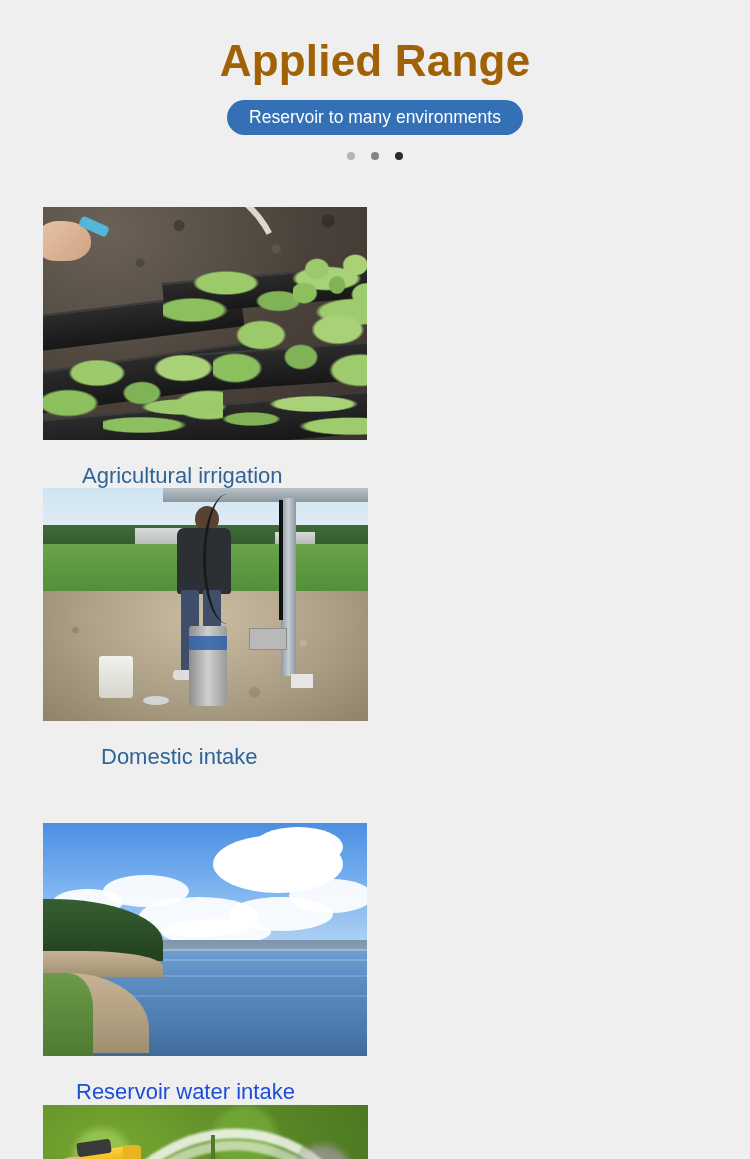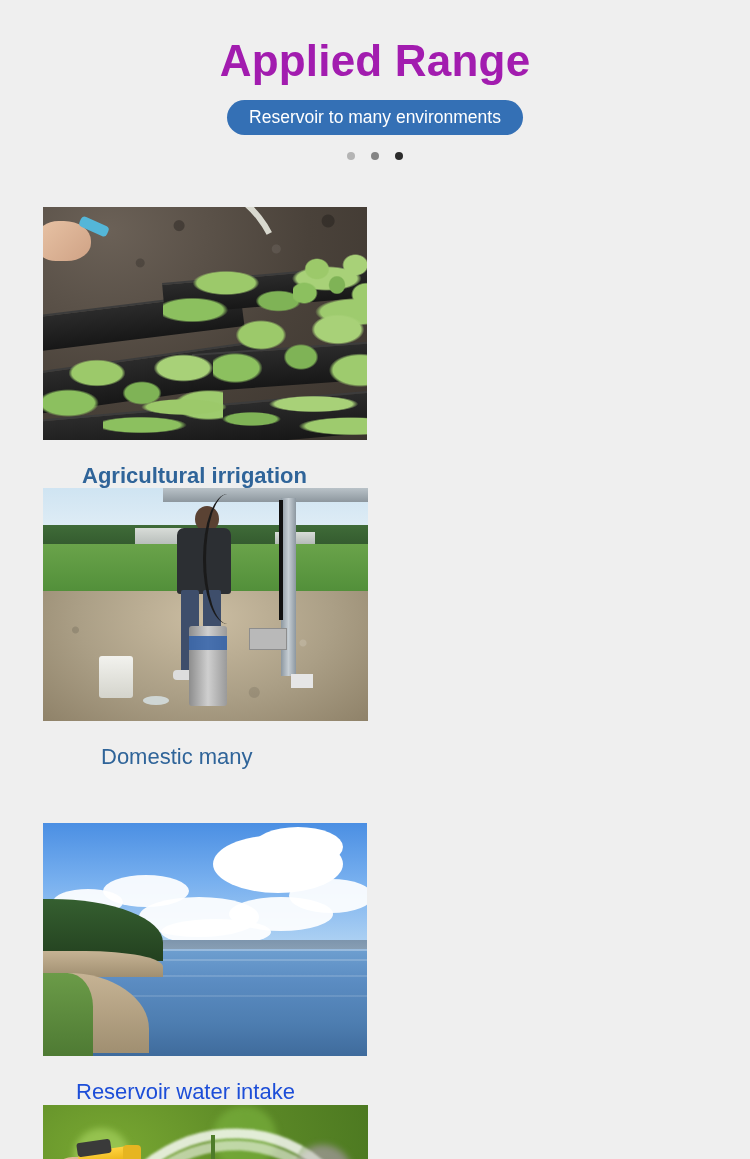--- a/index.html
+++ b/index.html
@@ -82,21 +82,21 @@
     background: #cfd4d8;
   }
   .cell.r2 .photo { height: 233px; }
   .cell-label {
     font-size: 22px;
     color: #2f6499;
     padding: 24px 0 0 0;
     line-height: 1.1;
     white-space: nowrap;
   }
-  .label-ind-1 { padding-left: 39px; font-weight: bold; }
+  .label-ind-1 { padding-left: 39px; }
   .label-ind-2 { padding-left: 58px; }
   .label-ind-3 { padding-left: 33px; }
 
   .row-gap { height: 54px; width: 100%; }
 
   
   .scene { position: absolute; inset: 0; }
   .layer { position: absolute; }
 
   
@@ -208,21 +208,21 @@
   .s4-nozzle-head { background: #3a3a3a; border-radius: 3px; transform: rotate(-8deg); }
   .s4-hand { background: linear-gradient(135deg,#e9c19f,#cb9b78); border-radius: 45% 40% 40% 50%; }
   .s4-stem { background:#4e7c2a; }
 </style>
 </head>
 <body style="background: rgb(239, 239, 239);">
 
 <div class="page" style="background: rgb(239, 239, 239);">
 
   <div class="header">
-    <h1 class="page-title" style="color: #a21caf;">Applied Range</h1>
+    <h1 class="page-title" style="color: #a16207;">Applied Range</h1>
 
     <div class="subtitle-wrap">
       <span class="subtitle-pill" style="background: rgb(52, 112, 181); color: rgb(255, 255, 255);">Reservoir to many environments</span>
     </div>
 
     <div class="dots">
       <span class="dot" style="background:#b4b4b4"></span>
       <span class="dot" style="background:#848484"></span>
       <span class="dot" style="background:#2b2b2b"></span>
     </div>
@@ -283,21 +283,21 @@
           <div class="layer s2-drum" style="left:146px;top:138px;width:38px;height:80px"></div>
           <div class="layer" style="left:146px;top:148px;width:38px;height:14px;background:#2f5fa8;opacity:.85"></div>
 
           <div class="layer s2-jug" style="left:56px;top:168px;width:34px;height:42px"></div>
 
           <div class="layer" style="left:206px;top:140px;width:36px;height:20px;background:#b9b9b9;border:1px solid #8d8d8d"></div>
           <div class="layer" style="left:248px;top:186px;width:22px;height:14px;background:#e6e6e6"></div>
           <div class="layer" style="left:100px;top:208px;width:26px;height:9px;background:#cfd6d4;border-radius:50%"></div>
         </div>
       </div>
-      <div class="cell-label label-ind-2" style="color: rgb(47, 100, 153);">Domestic many</div>
+      <div class="cell-label label-ind-2" style="color: rgb(47, 100, 153);">Domestic intake</div>
     </div>
 
     <div class="row-gap"></div>
 
     <div class="cell r2">
       <div class="photo">
         <div class="scene">
           <div class="layer s3-sky"></div>
           <div class="cloud" style="left:170px;top:12px;width:130px;height:58px"></div>
           <div class="cloud" style="left:210px;top:4px;width:90px;height:40px"></div>

